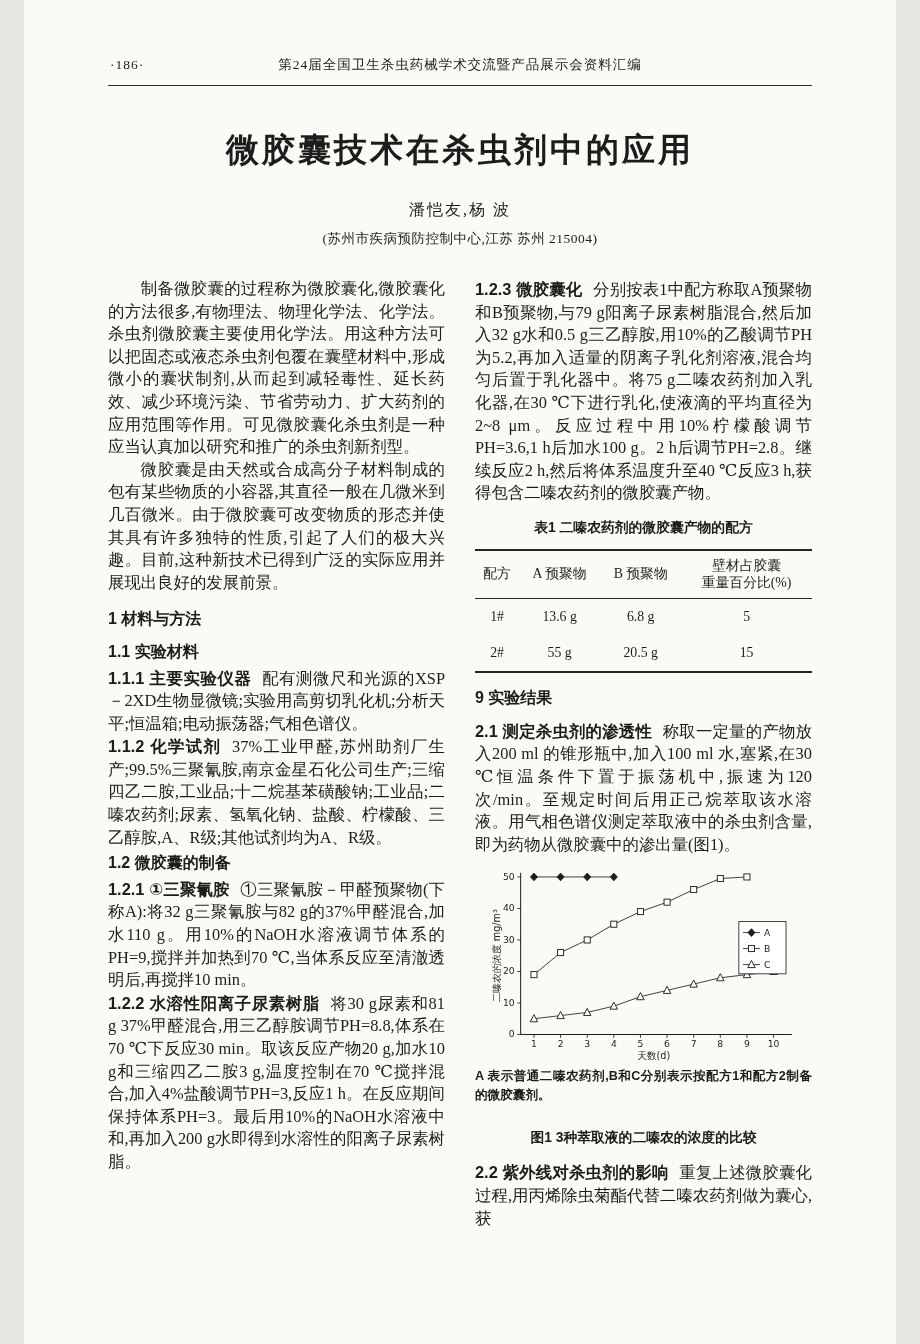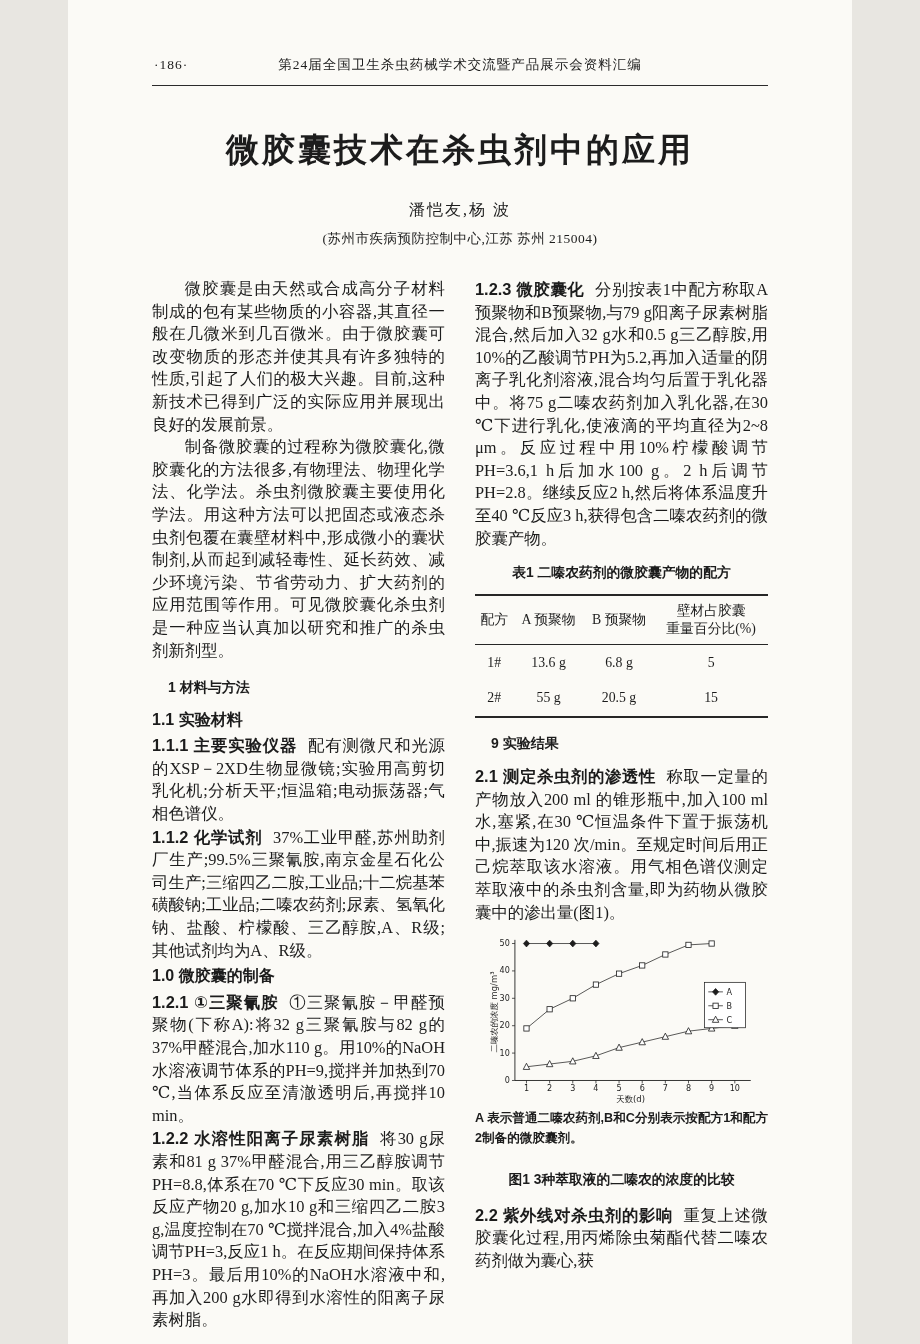--- a/index.html
+++ b/index.html
@@ -1,18 +1,18 @@
 <!DOCTYPE html>
 <html><head>
 <meta charset="utf-8">
 <style>
   html,body{margin:0;padding:0;background:#e8e6e1;}
   .page{
     position:relative;
-    width:784px;height:1344px;
+    width:872px;height:1344px;
     margin:0 auto;
     box-sizing:border-box;
     padding:56px 84px 36px 84px;
     background:#fbfaf6;
     color:#1c1c1c;
     font-family:"Liberation Serif","DejaVu Serif",serif;
     overflow:hidden;
   }
   .pg-header{position:relative;height:20px;font-size:13.5px;}
   .pg-num{position:absolute;left:2px;top:1px;letter-spacing:1px;}
@@ -25,21 +25,21 @@
   }
   .authors{margin-top:27px;text-align:center;font-size:16px;letter-spacing:2px;}
   .affiliation{margin-top:9px;text-align:center;font-size:13.5px;letter-spacing:.5px;}
   .columns{display:flex;gap:30px;margin-top:30px;}
   .col{flex:1;min-width:0;font-size:16.4px;line-height:22.6px;text-align:justify;}
   .col p{margin:0;}
   .indent{text-indent:2em;}
   .lead{font-family:"Liberation Sans","DejaVu Sans",sans-serif;font-weight:700;margin-right:.65em;}
   h2.sec{
     font-family:"Liberation Sans","DejaVu Sans",sans-serif;
-    font-size:14px;font-weight:700;margin:14px 0 10px 16px;text-align:left;
+    font-size:16px;font-weight:700;margin:14px 0 10px 0;text-align:left;
   }
   h3.subsec{
     font-family:"Liberation Sans","DejaVu Sans",sans-serif;
     font-size:16px;font-weight:700;margin:3px 0 3px 0;text-align:left;
   }
   
   .table-block{margin:12px 0 6px 0;}
   .table-caption{
     text-align:center;font-family:"Liberation Sans","DejaVu Sans",sans-serif;
     font-weight:700;font-size:13.8px;margin-bottom:9px;
@@ -74,30 +74,30 @@
   </div>
   <hr class="header-rule">
 
   <h1 class="art-title">微胶囊技术在杀虫剂中的应用</h1>
   <div class="authors">潘恺友,杨 波</div>
   <div class="affiliation">(苏州市疾病预防控制中心,江苏 苏州 215004)</div>
 
   <div class="columns">
 
     <div class="col">
+      <p class="indent">制备微胶囊的过程称为微胶囊化,微胶囊化的方法很多,有物理法、物理化学法、化学法。杀虫剂微胶囊主要使用化学法。用这种方法可以把固态或液态杀虫剂包覆在囊壁材料中,形成微小的囊状制剂,从而起到减轻毒性、延长药效、减少环境污染、节省劳动力、扩大药剂的应用范围等作用。可见微胶囊化杀虫剂是一种应当认真加以研究和推广的杀虫剂新剂型。</p>
       <p class="indent">微胶囊是由天然或合成高分子材料制成的包有某些物质的小容器,其直径一般在几微米到几百微米。由于微胶囊可改变物质的形态并使其具有许多独特的性质,引起了人们的极大兴趣。目前,这种新技术已得到广泛的实际应用并展现出良好的发展前景。</p>
-      <p class="indent">制备微胶囊的过程称为微胶囊化,微胶囊化的方法很多,有物理法、物理化学法、化学法。杀虫剂微胶囊主要使用化学法。用这种方法可以把固态或液态杀虫剂包覆在囊壁材料中,形成微小的囊状制剂,从而起到减轻毒性、延长药效、减少环境污染、节省劳动力、扩大药剂的应用范围等作用。可见微胶囊化杀虫剂是一种应当认真加以研究和推广的杀虫剂新剂型。</p>
 
       <h2 class="sec">1  材料与方法</h2>
       <h3 class="subsec">1.1  实验材料</h3>
 
       <p><span class="lead">1.1.1  主要实验仪器</span><span>配有测微尺和光源的XSP－2XD生物显微镜;实验用高剪切乳化机;分析天平;恒温箱;电动振荡器;气相色谱仪。</span></p>
       <p><span class="lead">1.1.2  化学试剂</span><span>37%工业甲醛,苏州助剂厂生产;99.5%三聚氰胺,南京金星石化公司生产;三缩四乙二胺,工业品;十二烷基苯磺酸钠;工业品;二嗪农药剂;尿素、氢氧化钠、盐酸、柠檬酸、三乙醇胺,A、R级;其他试剂均为A、R级。</span></p>
 
-      <h3 class="subsec">1.0  微胶囊的制备</h3>
+      <h3 class="subsec">1.2  微胶囊的制备</h3>
 
       <p><span class="lead">1.2.1  ①三聚氰胺</span><span>①三聚氰胺－甲醛预聚物(下称A):将32 g三聚氰胺与82 g的37%甲醛混合,加水110 g。用10%的NaOH水溶液调节体系的PH=9,搅拌并加热到70 ℃,当体系反应至清澈透明后,再搅拌10 min。</span></p>
       <p><span class="lead">1.2.2  水溶性阳离子尿素树脂</span><span>将30 g尿素和81 g 37%甲醛混合,用三乙醇胺调节PH=8.8,体系在70 ℃下反应30 min。取该反应产物20 g,加水10 g和三缩四乙二胺3 g,温度控制在70 ℃搅拌混合,加入4%盐酸调节PH=3,反应1 h。在反应期间保持体系PH=3。最后用10%的NaOH水溶液中和,再加入200 g水即得到水溶性的阳离子尿素树脂。</span></p>
     </div>
 
     <div class="col">
       <p><span class="lead">1.2.3  微胶囊化</span><span>分别按表1中配方称取A预聚物和B预聚物,与79 g阳离子尿素树脂混合,然后加入32 g水和0.5 g三乙醇胺,用10%的乙酸调节PH为5.2,再加入适量的阴离子乳化剂溶液,混合均匀后置于乳化器中。将75 g二嗪农药剂加入乳化器,在30 ℃下进行乳化,使液滴的平均直径为2~8 μm。反应过程中用10%柠檬酸调节PH=3.6,1 h后加水100 g。2 h后调节PH=2.8。继续反应2 h,然后将体系温度升至40 ℃反应3 h,获得包含二嗪农药剂的微胶囊产物。</span></p>
 
       <div class="table-block">
         <div class="table-caption">表1  二嗪农药剂的微胶囊产物的配方</div>

